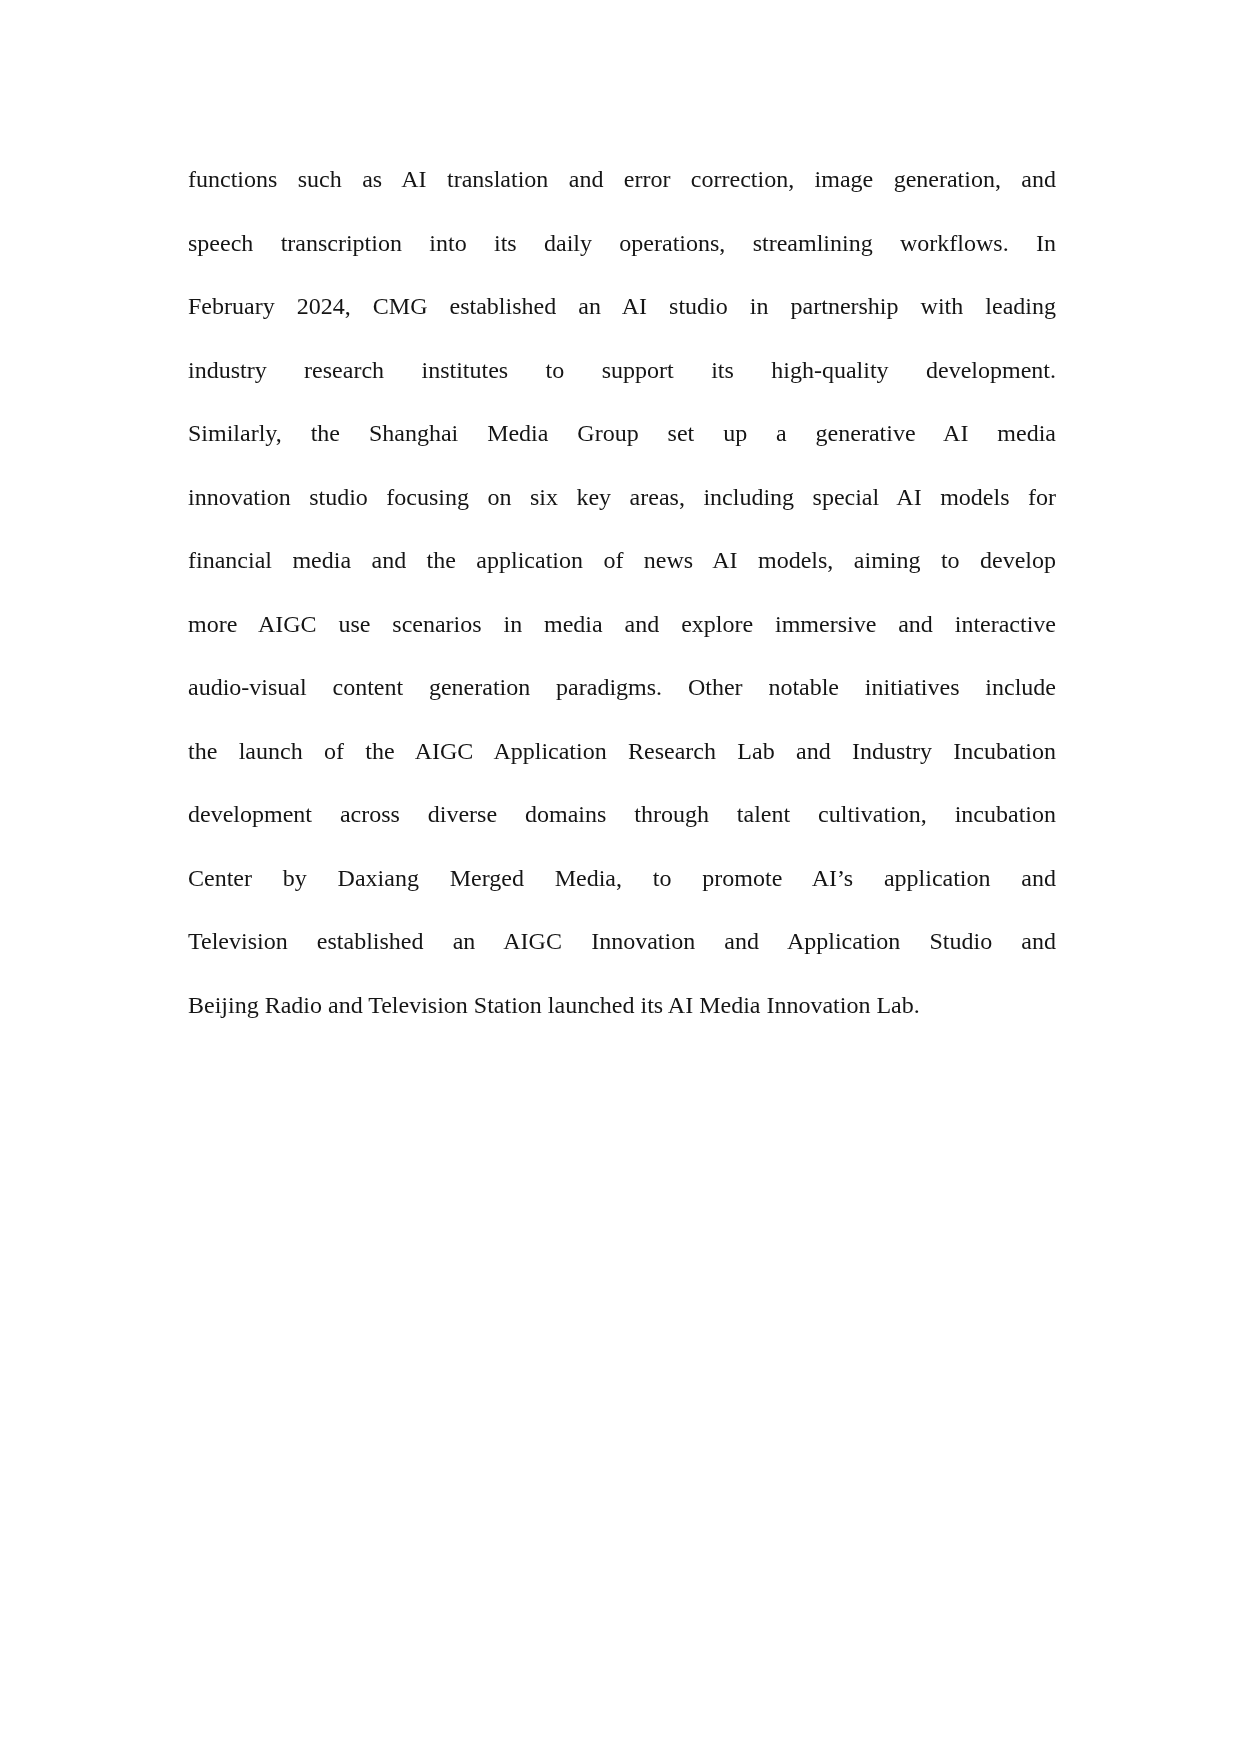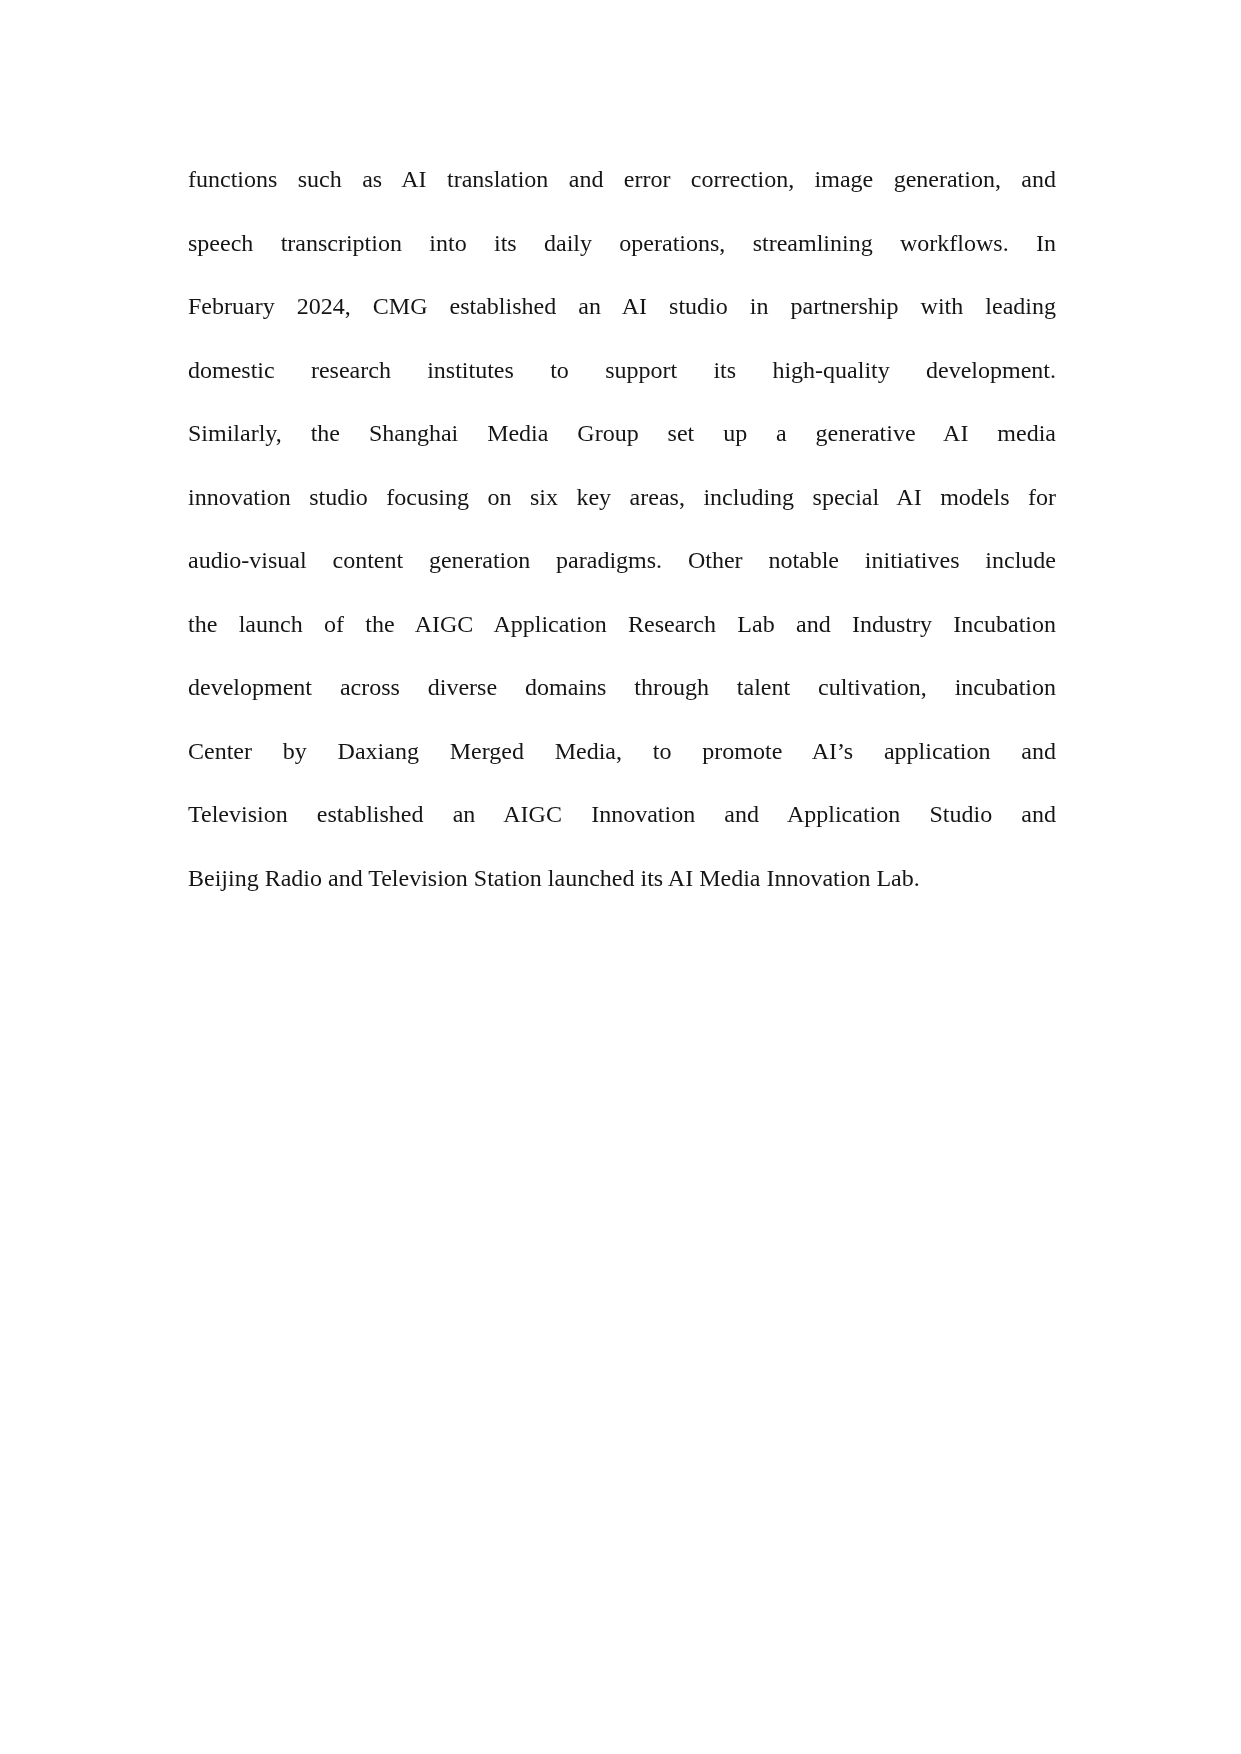--- a/index.html
+++ b/index.html
@@ -46,23 +46,25 @@
   }
 </style>
 </head>
 <body>
 
 <div class="page">
   <div class="text-block">
     <div class="line">functions such as AI translation and error correction, image generation, and</div>
     <div class="line">speech transcription into its daily operations, streamlining workflows. In</div>
     <div class="line">February 2024, CMG established an AI studio in partnership with leading</div>
-    <div class="line">domestic research institutes to support its high-quality development.</div>
+    <div class="line">industry research institutes to support its high-quality development.</div>
     <div class="line">Similarly, the Shanghai Media Group set up a generative AI media</div>
     <div class="line">innovation studio focusing on six key areas, including special AI models for</div>
+    <div class="line">financial media and the application of news AI models, aiming to develop</div>
+    <div class="line">more AIGC use scenarios in media and explore immersive and interactive</div>
     <div class="line">audio-visual content generation paradigms. Other notable initiatives include</div>
     <div class="line">the launch of the AIGC Application Research Lab and Industry Incubation</div>
     <div class="line">development across diverse domains through talent cultivation, incubation</div>
     <div class="line">Center by Daxiang Merged Media, to promote AI’s application and</div>
     <div class="line">Television established an AIGC Innovation and Application Studio and</div>
     <div class="line last">Beijing Radio and Television Station launched its AI Media Innovation Lab.</div>
   </div>
   <div class="page-number">35</div>
 </div>
 

